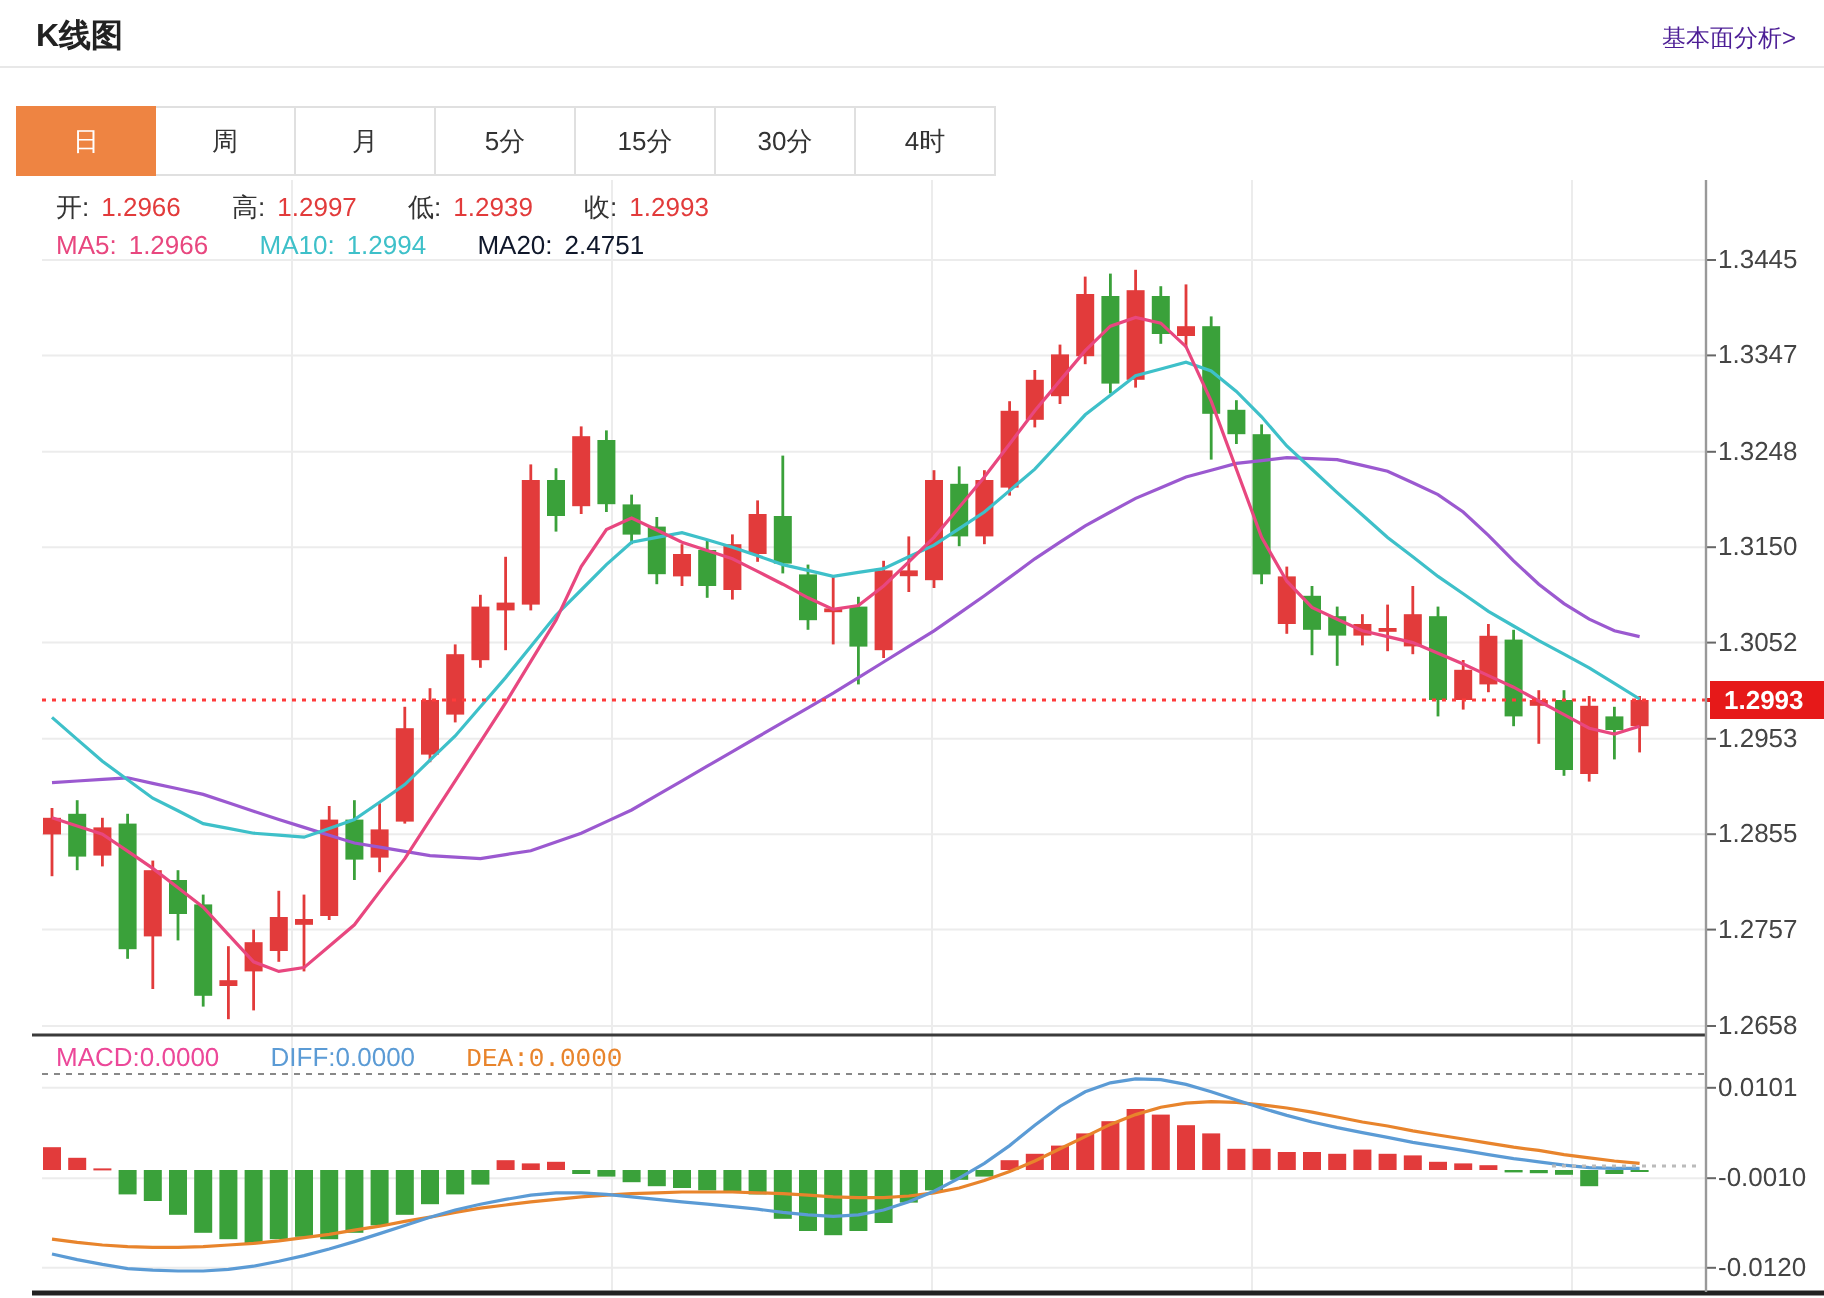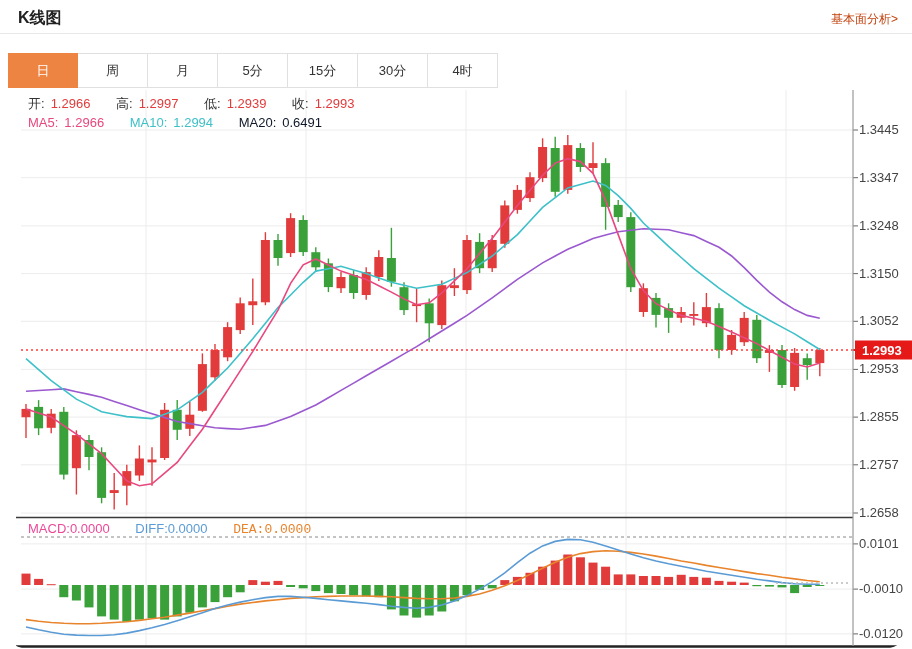--- a/index.html
+++ b/index.html
@@ -1,22 +1,22 @@
 <!DOCTYPE html>
 <html><head>
 <meta charset="utf-8">
 <style>
   * { margin:0; padding:0; box-sizing:border-box; }
   html,body { background:#fff; }
   .page {
     position:relative; width:912px; height:649px; overflow:hidden;
-    background:#fff; font-family:"Liberation Sans","DejaVu Sans",sans-serif;border-radius:29px;
+    background:#fff; font-family:"Liberation Sans","DejaVu Sans",sans-serif;
   }
   .hdr-title { position:absolute; left:18px; top:8px; font-size:16px; font-weight:bold; color:#222; }
-  .hdr-link  { position:absolute; right:14px; top:11px; font-size:12px; color:#c2410c; cursor:pointer; }
+  .hdr-link  { position:absolute; right:14px; top:11px; font-size:12px; color:#4c1d95; cursor:pointer; }
   .hdr-rule  { position:absolute; left:0; top:33px; width:912px; height:1px; background:#e8e8e8; }
   .tabs { position:absolute; left:8px; top:53px; height:35px; display:flex; }
   .tab {
     width:70px; height:35px; line-height:34px; text-align:center; font-size:13px; color:#333;
     background:#fff; border:1px solid #e0e0e0; border-left:none; cursor:pointer;
   }
   .tab:first-child { border-left:1px solid #e0e0e0; }
   .tab.active { background:#ee8442; border-color:#ee8442; color:#fff; }
   .chart-wrap { position:absolute; left:16px; top:88px; width:912px; height:561px; }
   .legend-row { position:absolute; font-size:13px; white-space:nowrap; z-index:5; }
@@ -53,21 +53,21 @@
   <div class="chart-wrap">
     <div class="legend-row" style="left:12px; top:7px;">
       <span class="lab">开:</span><span class="val-red">1.2966</span><span class="gap"></span>
       <span class="lab">高:</span><span class="val-red">1.2997</span><span class="gap"></span>
       <span class="lab">低:</span><span class="val-red">1.2939</span><span class="gap"></span>
       <span class="lab">收:</span><span class="val-red">1.2993</span>
     </div>
     <div class="legend-row" style="left:12px; top:27px;">
       <span class="ma5">MA5:</span><span class="ma5">1.2966</span><span class="gap"></span>
       <span class="ma10">MA10:</span><span class="ma10">1.2994</span><span class="gap"></span>
-      <span class="ma20">MA20:</span><span class="ma20">0.6491</span>
+      <span class="ma20">MA20:</span><span class="ma20">2.4751</span>
     </div>
     <div class="legend-row" style="left:12px; top:433px;">
       <span class="m-red">MACD:0.0000</span><span class="gap"></span>
       <span class="m-blue">DIFF:0.0000</span><span class="gap"></span>
       <span class="m-orange">DEA:0.0000</span>
     </div>
     <svg id="chart-svg" width="912" height="561" viewBox="0 88 912 561" style="position:absolute;left:0;top:0;">
         <line x1="130" y1="90" x2="130" y2="646" stroke="#ececec" stroke-width="1"></line>
         <line x1="290" y1="90" x2="290" y2="646" stroke="#ececec" stroke-width="1"></line>
         <line x1="450" y1="90" x2="450" y2="646" stroke="#ececec" stroke-width="1"></line>

